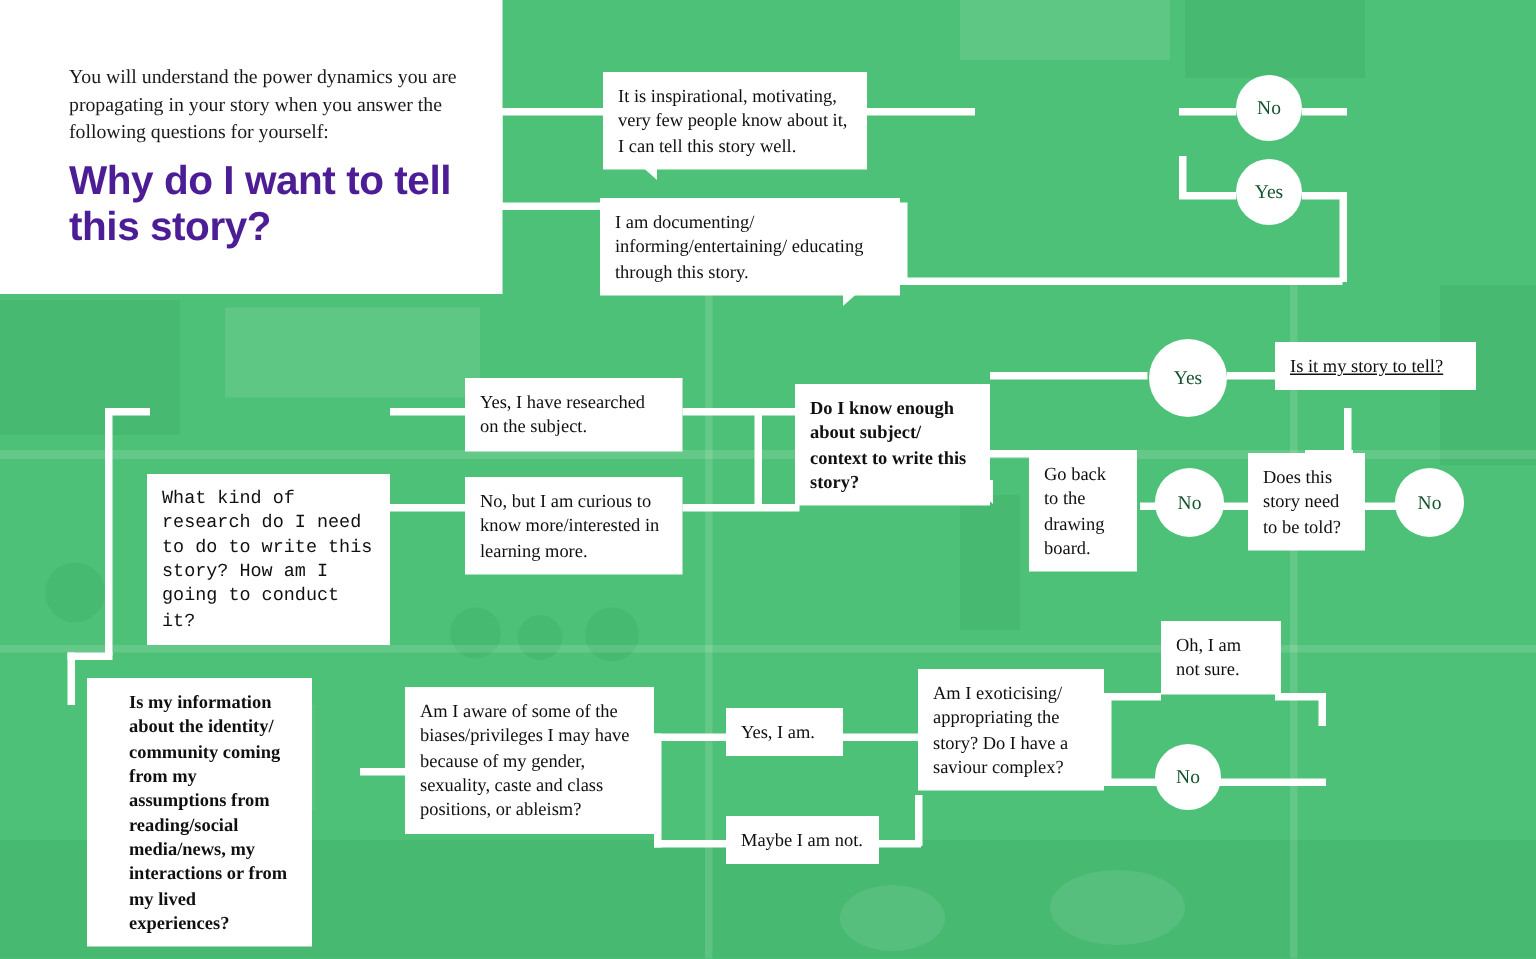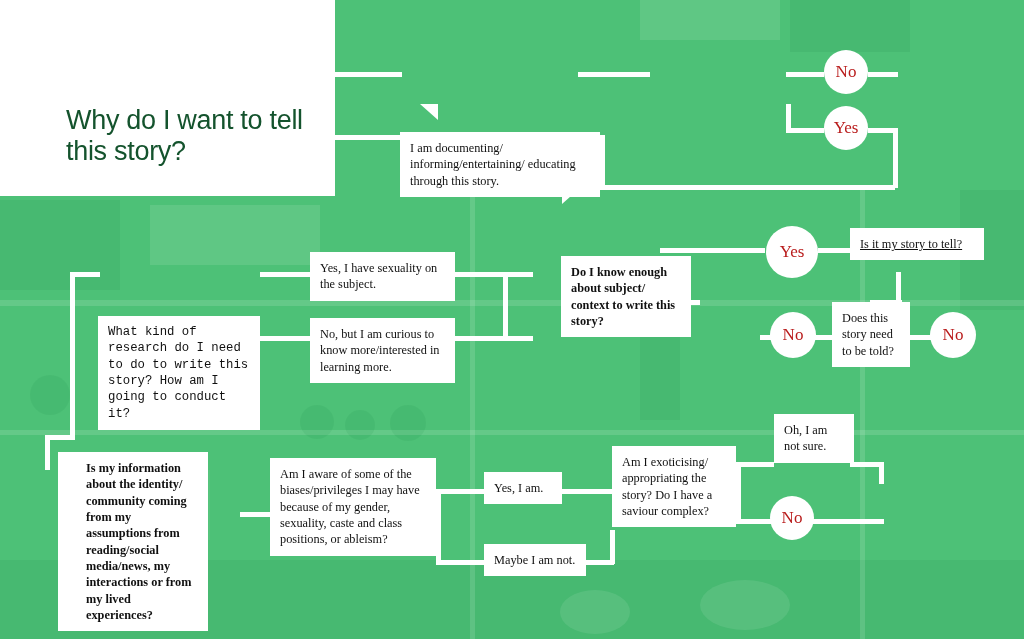--- a/index.html
+++ b/index.html
@@ -22,37 +22,37 @@
   .white-panel{
     position:absolute;left:0;top:0;width:335px;height:196px;background:#ffffff;
   }
   .intro{
     position:absolute;left:46px;top:42px;width:272px;
     font-size:13.2px;line-height:1.42;color:#1a1a1a;
   }
   .headline{
     position:absolute;left:46px;top:105px;width:280px;
     font-family:"Liberation Sans", sans-serif;
-    font-size:27px;line-height:1.16;font-weight:400;color:#14532d;letter-spacing:-0.3px;margin-left:20px;
+    font-size:27px;line-height:1.16;font-weight:700;color:#4c1d95;letter-spacing:-0.3px;
   }
 
   
   .line{position:absolute;background:#ffffff;}
 
   
   .node{
     position:absolute;background:#ffffff;color:#101010;
     font-size:12.3px;line-height:1.33;
     padding:8px 10px;box-sizing:border-box;
   }
   .node.bold{font-weight:700;}
   .circle{
     position:absolute;background:#ffffff;border-radius:50%;
     display:flex;align-items:center;justify-content:center;
-    font-size:17px;color:#b91c1c;text-align:right;
+    font-size:13px;color:#14532d;text-align:right;
   }
   
   .tail{position:absolute;width:0;height:0;}
   .tail-left-down{
     border-top:16px solid #ffffff;border-left:18px solid transparent;
   }
   .tail-right-down{
     border-top:16px solid #ffffff;border-right:18px solid transparent;
   }
 </style>
@@ -119,22 +119,24 @@
   <div class="line" style="left:586px;top:560px;width:28px;height:5px;"></div>
   <div class="line" style="left:610px;top:530px;width:5px;height:34px;"></div>
   <div class="line" style="left:736px;top:462px;width:38px;height:5px;"></div>
   <div class="line" style="left:736px;top:519px;width:38px;height:5px;"></div>
   <div class="line" style="left:736px;top:462px;width:5px;height:60px;"></div>
   <div class="line" style="left:850px;top:462px;width:34px;height:5px;"></div>
   <div class="line" style="left:812px;top:519px;width:72px;height:5px;"></div>
   <div class="line" style="left:879px;top:462px;width:5px;height:22px;"></div>
 
   <div class="white-panel"></div>
+  <div class="intro">You will understand the power dynamics you are propagating in your story when you answer the following questions for yourself:</div>
   <div class="headline">Why do I want to tell this story?</div>
 
+  <div class="node" style="left:402px;top:48px;width:176px;">It is inspirational, motivating, very few people know about it, I can tell this story well.</div>
   <div class="tail tail-left-down" style="left:420px;top:104px;"></div>
 
 
   <div class="circle" style="left:824px;top:50px;width:44px;height:44px;">No</div>
 
 
   <div class="circle" style="left:824px;top:106px;width:44px;height:44px;">Yes</div>
 
   <div class="node" style="left:400px;top:132px;width:200px;">I am documenting/ informing/entertaining/ educating through this story.</div>
   <div class="tail tail-right-down" style="left:562px;top:188px;"></div>
@@ -142,25 +144,26 @@
   <div class="circle" style="left:766px;top:226px;width:52px;height:52px;">Yes</div>
 
   <div class="node" style="left:850px;top:228px;width:134px;text-decoration:underline;">Is it my story to tell?</div>
 
   <div class="circle" style="left:930px;top:312px;width:46px;height:46px;">No</div>
 
   <div class="node" style="left:832px;top:302px;width:78px;">Does this story need to be told?</div>
 
   <div class="circle" style="left:770px;top:312px;width:46px;height:46px;">No</div>
 
+  <div class="node" style="left:686px;top:300px;width:72px;">Go back to the drawing board.</div>
 
-  <div class="node bold" style="left:530px;top:256px;width:130px;margin-left:31px;">Do I know enough about subject/ context to write this story?</div>
+  <div class="node bold" style="left:530px;top:256px;width:130px;">Do I know enough about subject/ context to write this story?</div>
   <div class="tail tail-left-down" style="left:644px;top:320px;"></div>
 
-  <div class="node" style="left:310px;top:252px;width:145px;">Yes, I have sexuality on the subject.</div>
+  <div class="node" style="left:310px;top:252px;width:145px;">Yes, I have researched on the subject.</div>
 
   <div class="node" style="left:310px;top:318px;width:145px;">No, but I am curious to know more/interested in learning more.</div>
 
   <div class="node" style="left:98px;top:316px;width:162px;font-family:Liberation Mono, monospace;">What kind of research do I need to do to write this story? How am I going to conduct it?</div>
 
   <div class="node bold" style="left:58px;top:452px;width:150px;padding-left:28px;">Is my information about the identity/ community coming from my assumptions from reading/social media/news, my interactions or from my lived experiences?</div>
   <div class="tail tail-right-down" style="left:190px;top:588px;"></div>
 
   <div class="node" style="left:270px;top:458px;width:166px;">Am I aware of some of the biases/privileges I may have because of my gender, sexuality, caste and class positions, or ableism?</div>
 

